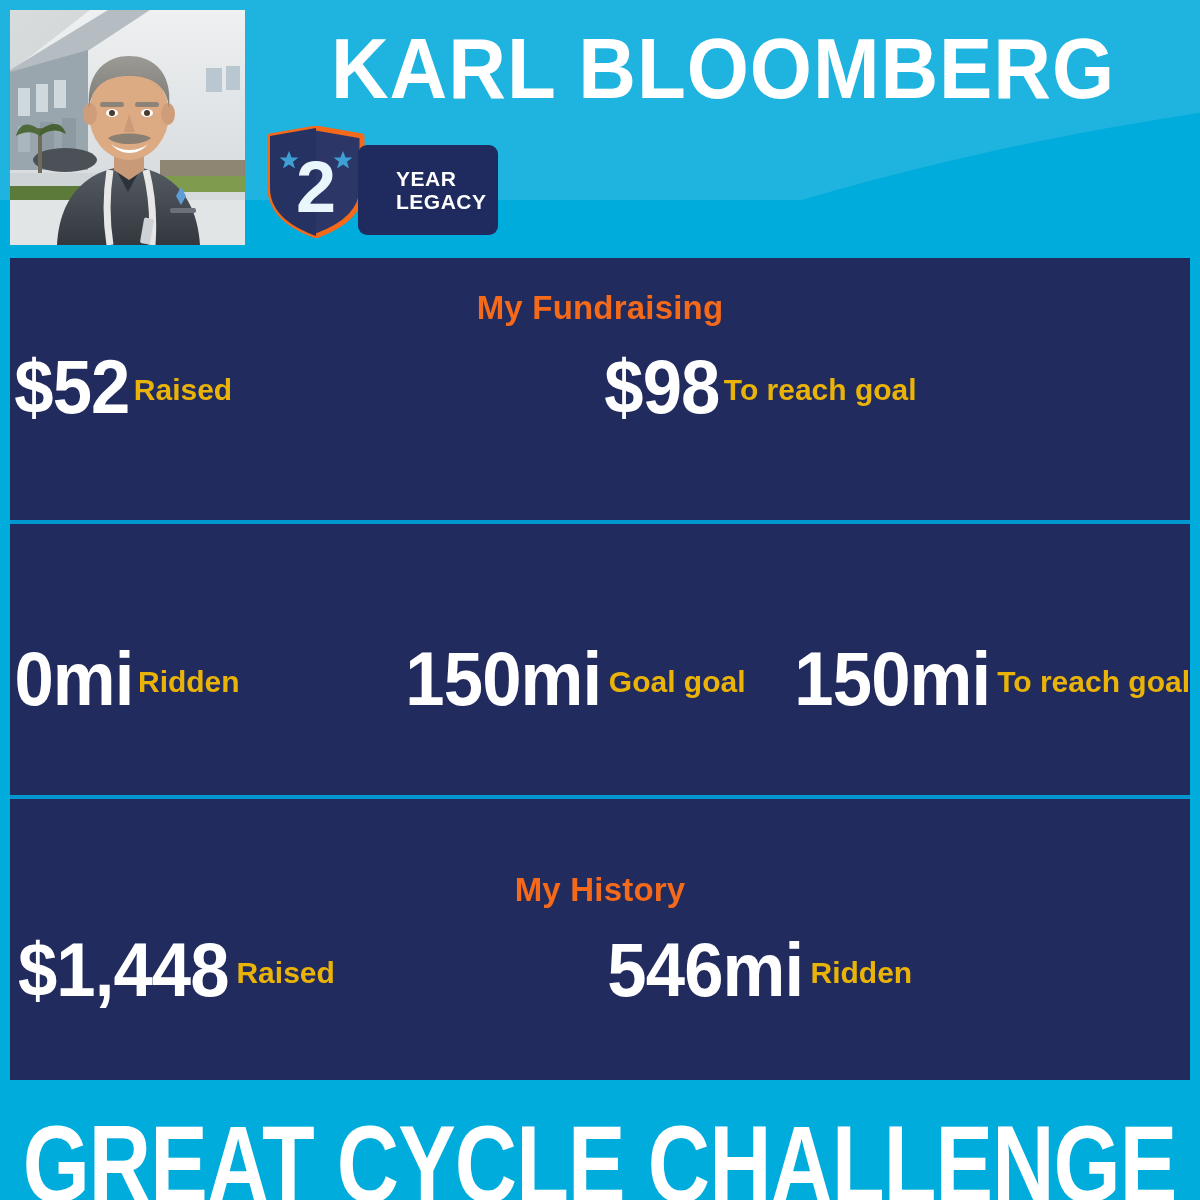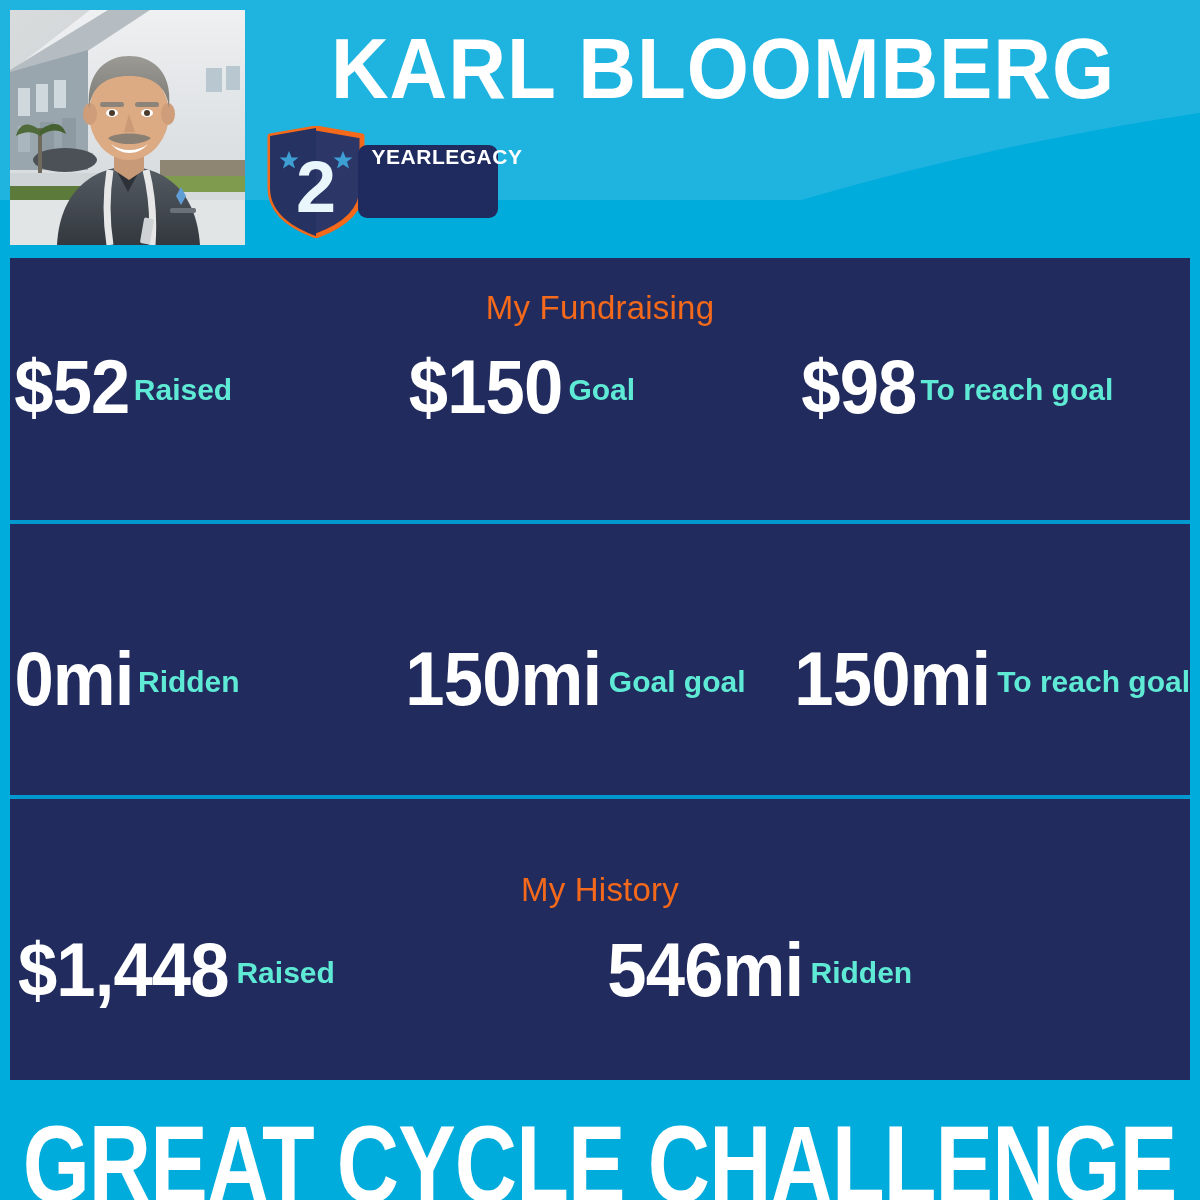--- a/index.html
+++ b/index.html
@@ -89,27 +89,27 @@
     top: 126px;
     width: 240px;
     height: 112px;
     z-index: 6;
   }
   .legacy-plate {
     position: absolute;
     left: 94px;
     top: 19px;
     width: 140px;
-    height: 73px;
+    height: 90px;
     background: #1F2B5E;
     border-radius: 9px;
     box-sizing: border-box;
     padding-left: 38px;
     display: flex;
-    flex-direction: row;
+    flex-direction: column;
     justify-content: center;
   }
   .legacy-plate span {
     color: #ffffff;
     font-family: "Liberation Sans", sans-serif;
     font-weight: bold;
     font-size: 21px;
     line-height: 23px;
     letter-spacing: 0.5px;
   }
@@ -149,21 +149,21 @@
   }
 
   .section-title {
     position: absolute;
     left: 0;
     top: 33px;
     width: 100%;
     text-align: center;
     color: #F4691A;
     font-family: "Liberation Sans", sans-serif;
-    font-weight: normal;
+    font-weight: bold;
     font-size: 33px;
     line-height: 1;
     letter-spacing: 0.2px;
   }
   .section.riding .section-title { top: 43px; }
   .section.history .section-title { top: 38px; }
 
   .stats-row {
     position: absolute;
     left: 0;
@@ -186,21 +186,21 @@
     font-family: "Liberation Sans Narrow", "Liberation Sans", sans-serif;
     font-weight: bold;
     font-size: 76px;
     line-height: 86px;
     white-space: nowrap;
     transform: scaleX(0.93);
     letter-spacing: -1px;
   }
   .stat-label {
     margin-top: 6px;
-    color: #5eead4;
+    color: #eab308;
     font-family: "Liberation Sans", sans-serif;
     font-weight: bold;
     font-size: 30px;
     line-height: 34px;
     white-space: nowrap;
   }
 
   
   .footer {
     position: absolute;
@@ -348,24 +348,20 @@
   <div class="panel">
 
     <div class="section fundraising">
       <div class="section-title">My Fundraising</div>
       <div class="stats-row">
         <div class="stat">
           <div class="stat-value">$52</div>
           <div class="stat-label">Raised</div>
         </div>
         <div class="stat">
-          <div class="stat-value">$150</div>
-          <div class="stat-label">Goal</div>
-        </div>
-        <div class="stat">
           <div class="stat-value">$98</div>
           <div class="stat-label">To reach goal</div>
         </div>
       </div>
       <div class="divider" style="top:262px;"></div>
     </div>
 
     <div class="section riding">
       <div class="stats-row">
         <div class="stat">

